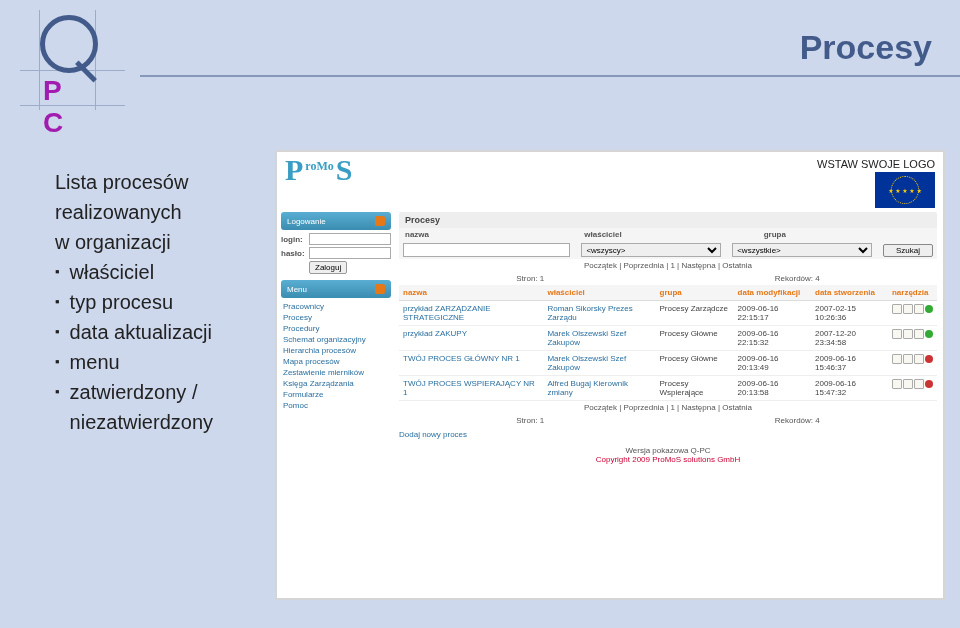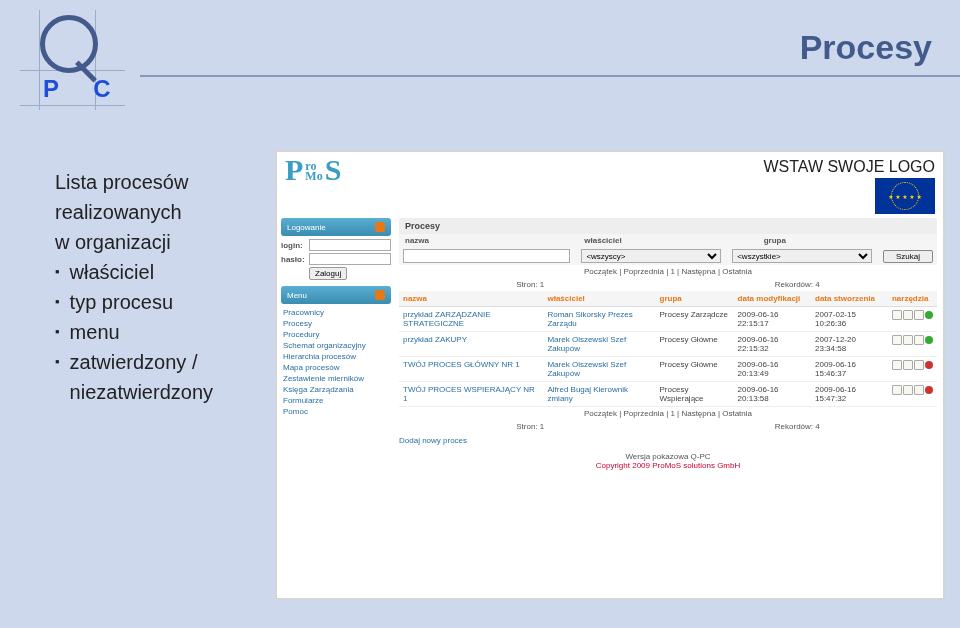--- a/index.html
+++ b/index.html
@@ -5,35 +5,35 @@
     * { box-sizing: border-box; margin: 0; padding: 0; }
     body { width: 960px; height: 628px; background: #ced8ed; font-family: Arial, sans-serif; position: relative; overflow: hidden; }
     .logo-area { position: absolute; top: 10px; left: 15px; width: 110px; height: 105px; }
     .logo-q { position: absolute; top: 5px; left: 25px; width: 58px; height: 58px; border: 5px solid #425b8a; border-radius: 50%; }
     .logo-q::after { content: ''; position: absolute; bottom: -6px; right: -6px; width: 26px; height: 5px; background: #425b8a; transform: rotate(45deg); }
     .logo-grid { position: absolute; top: 0; left: 0; width: 110px; height: 105px; }
     .vl1 { position: absolute; left: 24px; top: 0; width: 1px; height: 100px; background: #9aacc9; }
     .vl2 { position: absolute; left: 80px; top: 0; width: 1px; height: 100px; background: #9aacc9; }
     .hl1 { position: absolute; top: 60px; left: 5px; width: 105px; height: 1px; background: #9aacc9; }
     .hl2 { position: absolute; top: 95px; left: 5px; width: 105px; height: 1px; background: #9aacc9; }
-    .logo-pc { position: absolute; top: 65px; left: 28px; font-size: 24px; font-weight: bold; color: #1d4ed8; letter-spacing: 14px; }
+    .logo-pc { position: absolute; top: 65px; left: 28px; font-size: 28px; font-weight: bold; color: #a21caf; letter-spacing: 14px; }
     .page-title { position: absolute; top: 28px; right: 28px; font-size: 34px; font-weight: bold; color: #425b8a; }
     .title-underline { position: absolute; top: 75px; left: 140px; right: 0; height: 2px; background: #8898b8; }
     .sidebar-text { position: absolute; top: 167px; left: 55px; font-size: 20px; color: #222; width: 200px; line-height: 1.5; }
     .sidebar-text ul { list-style: none; }
     .sidebar-text ul li { display: flex; align-items: flex-start; }
     .sidebar-text ul li::before { content: '▪'; font-size: 13px; margin-right: 10px; margin-top: 5px; }
     .app-panel { position: absolute; top: 150px; left: 275px; width: 670px; height: 450px; background: #fff; border: 2px solid #d5d5d5; font-size: 9px; }
     .app-header { display: flex; justify-content: space-between; align-items: flex-start; padding: 6px 8px 4px; }
     .promos-logo { display: flex; align-items: flex-start; gap: 2px; }
     .promos-p { font-size: 30px; font-weight: bold; color: #3a9ec4; font-family: 'Comic Sans MS', cursive; line-height: 0.8; }
-    .promos-text { display: flex; flex-direction: column; font-family: 'Comic Sans MS', cursive; color: #3a9ec4; font-size: 12px; font-weight: bold; line-height: 0.85; margin-top: 3px; }
+    .promos-text { display: flex; flex-direction: row; font-family: 'Comic Sans MS', cursive; color: #3a9ec4; font-size: 12px; font-weight: bold; line-height: 0.85; margin-top: 3px; }
     .promos-s { font-size: 30px; font-weight: bold; color: #3a9ec4; font-family: 'Comic Sans MS', cursive; line-height: 0.8; }
     .header-right { text-align: right; }
-    .wstaw { font-size: 16px; color: #222; font-weight: normal; margin-bottom: 2px; }
+    .wstaw { font-size: 11px; color: #222; font-weight: normal; margin-bottom: 2px; }
     .eu-flag { width: 60px; height: 36px; background: #003399; display: flex; align-items: center; justify-content: center; margin-left: auto; position: relative; }
     .eu-flag::after { content: '★ ★ ★ ★ ★'; color: #ffcc00; font-size: 6px; position: absolute; }
     .stars { position: absolute; width: 28px; height: 28px; border: 1px dotted #ffcc00; border-radius: 50%; }
     .app-body { display: flex; }
     .left-col { width: 118px; padding: 0 4px; }
     .login-bar { background: linear-gradient(#5aaed3, #3a8db0); color: #fff; font-size: 8px; padding: 4px 6px; border-radius: 3px; display: flex; justify-content: space-between; align-items: center; margin-bottom: 3px; }
     .orange-sq { width: 10px; height: 10px; background: #e67817; border-radius: 2px; }
     .login-form { font-size: 8px; color: #555; margin-bottom: 6px; }
     .login-row { display: flex; align-items: center; margin-bottom: 2px; }
     .login-row label { width: 28px; font-weight: bold; }
@@ -86,20 +86,23 @@
   <div>realizowanych</div>
   <div>w organizacji</div>
   <ul id="slide-bullets">
       <li>
         <span>właściciel</span>
       </li>
       <li>
         <span>typ procesu</span>
       </li>
       <li>
+        <span>data aktualizacji</span>
+      </li>
+      <li>
         <span>menu</span>
       </li>
       <li>
         <span>zatwierdzony / niezatwierdzony</span>
       </li>
     </ul>
 </div>
 
 <div class="app-panel">
   <div class="app-header">

